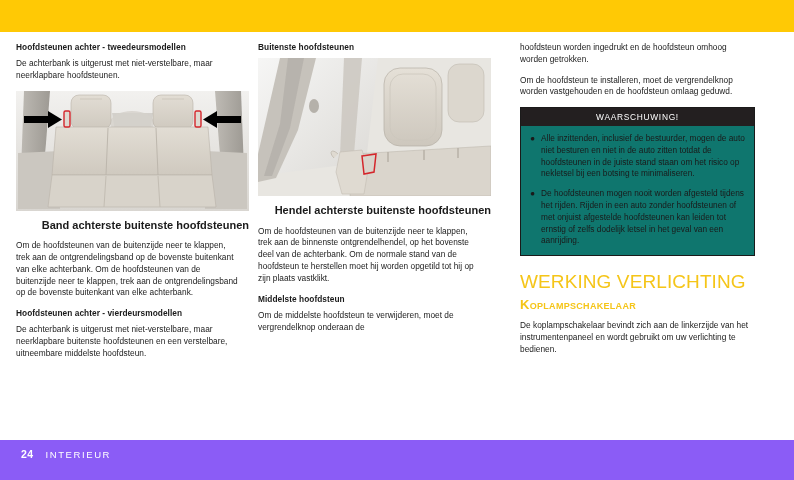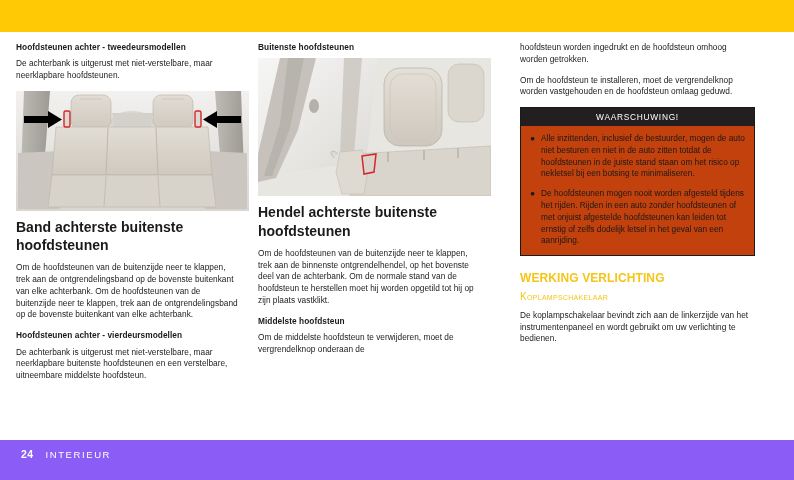--- a/index.html
+++ b/index.html
@@ -80,45 +80,45 @@
   p.body {
     font-size: 8.3px;
     color: #1a1a1a;
     margin: 0 8px 9px 0;
     line-height: 1.42;
     letter-spacing: 0.02px;
   }
   p.body:last-child { margin-bottom: 0; }
 
   .fig-caption {
-    font-size: 14px;
+    font-size: 11px;
     font-weight: bold;
     color: #1a1a1a;
-    text-align: left;
+    text-align: right;
     margin: 7px 0 8px 0;
     line-height: 1.3;
   }
 
   
   .photo {
     position: relative;
     width: 233px;
     overflow: hidden;
     background: #e9e7e2;
   }
   .photo-left  { height: 120px; margin-top: 4px; }
   .photo-mid   { height: 138px; margin-top: 4px; }
 
   
   .warn-box {
     margin-top: 2px;
     width: 235px;
     border: 1px solid #1a1a1a;
     box-sizing: border-box;
-    background: #c2410c;
+    background: #0f766e;
   }
   .warn-title {
     background: #231f20;
     color: #ffffff;
     text-align: center;
     font-size: 8.4px;
     font-weight: normal;
     letter-spacing: 0.7px;
     padding: 4px 0 4px 0;
   }
@@ -143,30 +143,30 @@
     position: absolute;
     left: 1px;
     top: 0px;
     font-size: 8.3px;
     line-height: 1.42;
     color: #1a1a1a;
   }
 
   .yellow-h1 {
     color: #f5c518;
-    font-size: 12px;
-    font-weight: bold;
+    font-size: 19px;
+    font-weight: normal;
     letter-spacing: 0.1px;
     margin: 16px 0 6px 0;
     line-height: 1.05;
   }
   .yellow-h2 {
     color: #f5c518;
-    font-size: 10px;
-    font-weight: normal;
+    font-size: 13px;
+    font-weight: bold;
     font-variant: small-caps;
     letter-spacing: 0.3px;
     margin: 0 0 8px 0;
     line-height: 1.1;
   }
 </style>
 </head>
 <body>
 
 <div class="page">

